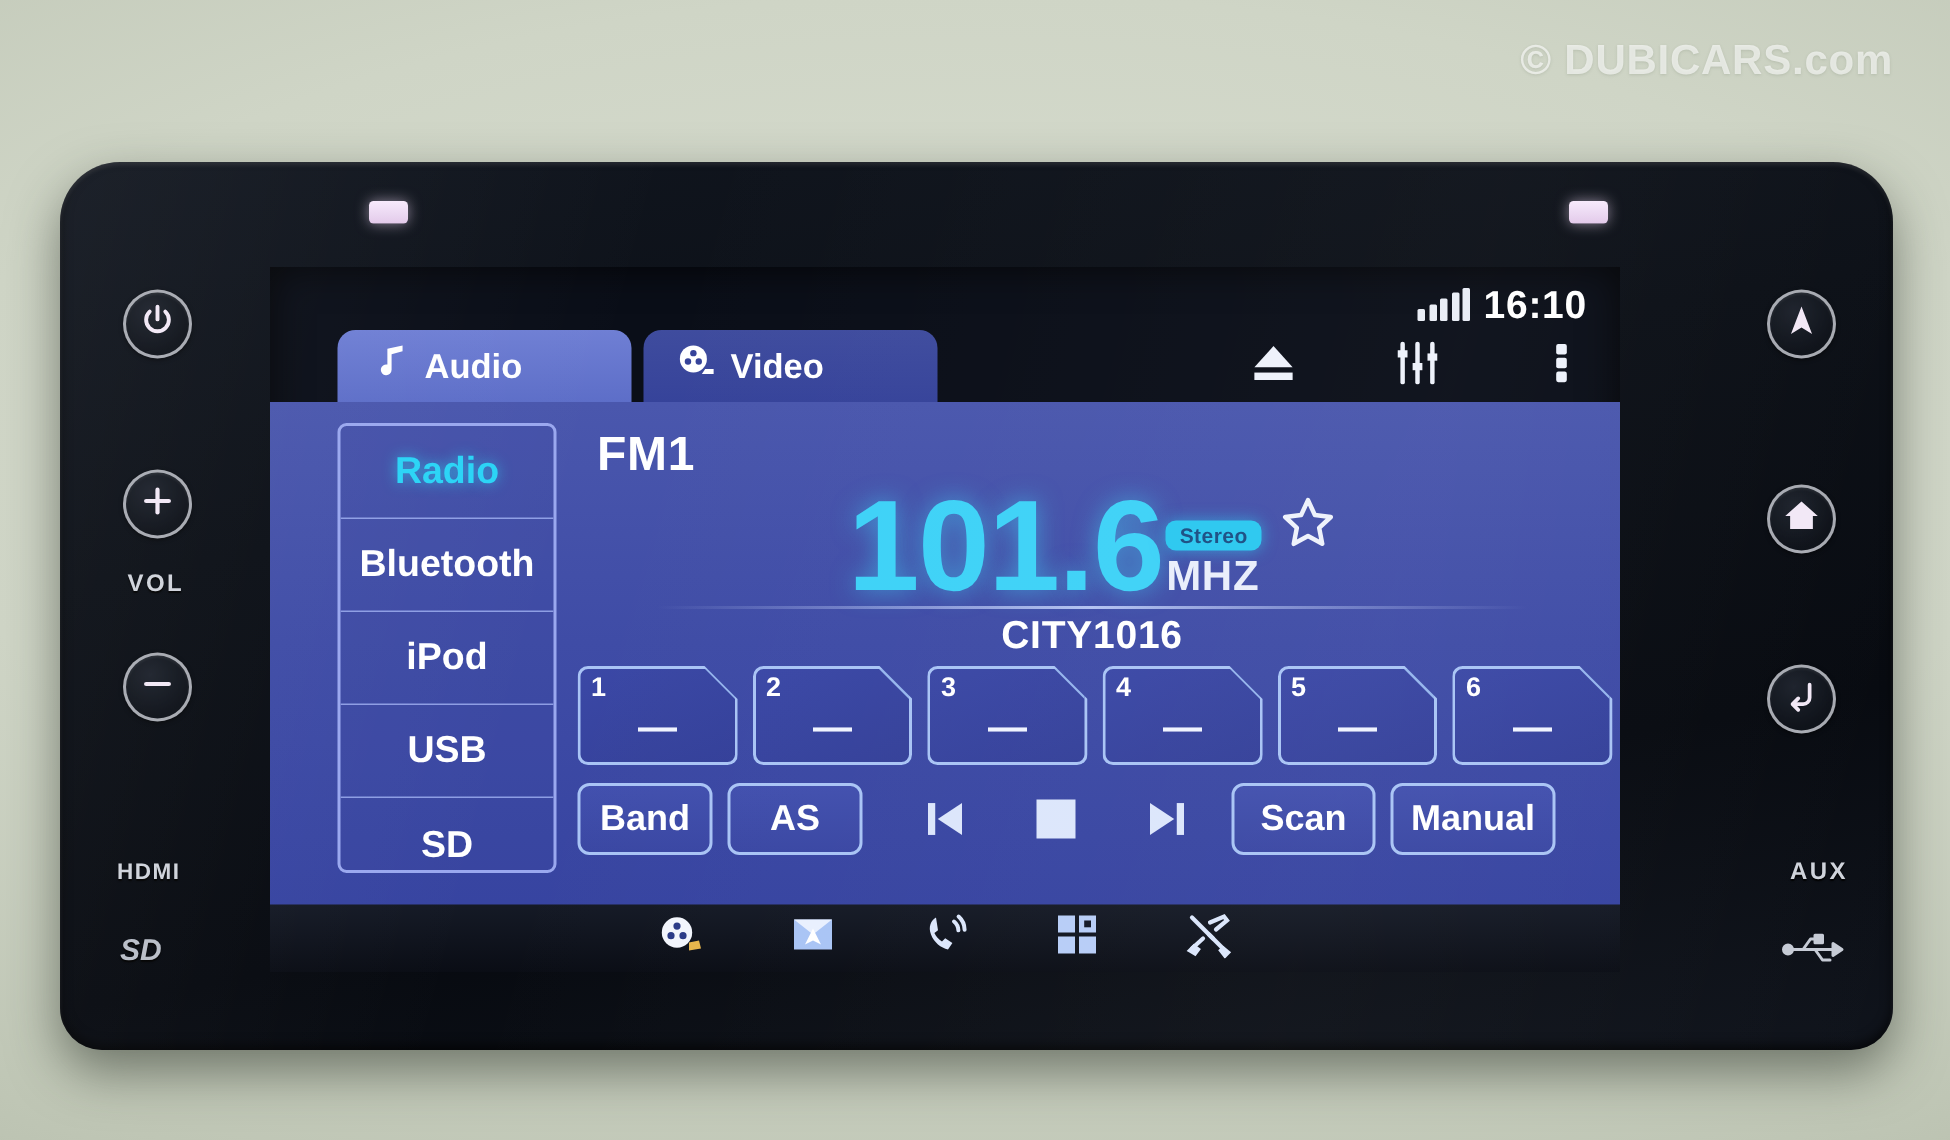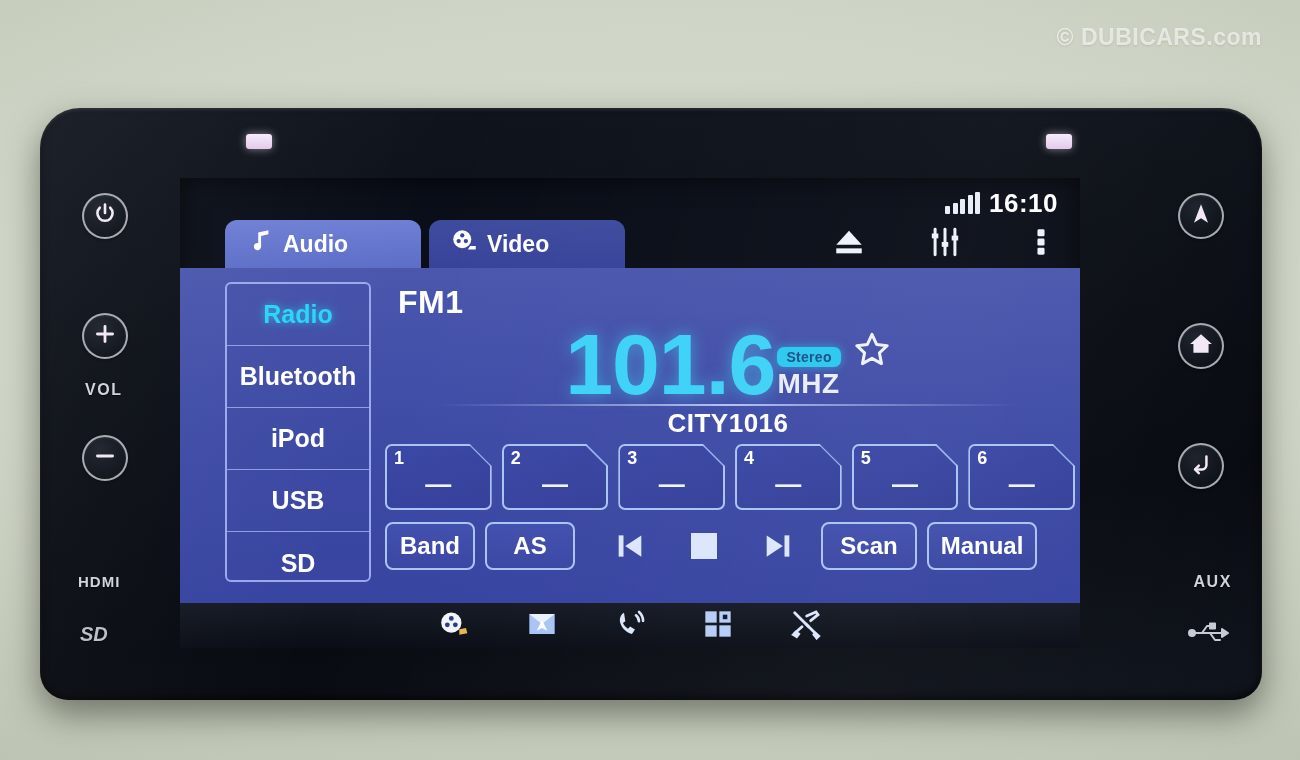--- a/index.html
+++ b/index.html
@@ -7,21 +7,21 @@
   body {
     font-family:"Liberation Sans", sans-serif;
     background:
       radial-gradient(ellipse 120% 90% at 50% 40%, #d9ded1 0%, #cfd5c6 45%, #bfc6b5 75%, #aeb5a4 100%);
     position:relative;
   }
 
   
   #watermark{
     position:absolute; top:24px; right:38px;
-    font-size:23px; font-weight:bold; letter-spacing:.5px;
+    font-size:28px; font-weight:bold; letter-spacing:.5px;
     color:rgba(255,255,255,.62);
     text-shadow:0 1px 2px rgba(120,130,110,.25);
     user-select:none;
   }
 
   
   #head-unit{
     position:absolute; left:40px; top:108px; width:1222px; height:592px;
     background:linear-gradient(170deg,#11161f 0%, #0b0f16 35%, #070a10 70%, #10141c 100%);
     border-radius:40px 40px 28px 28px;

